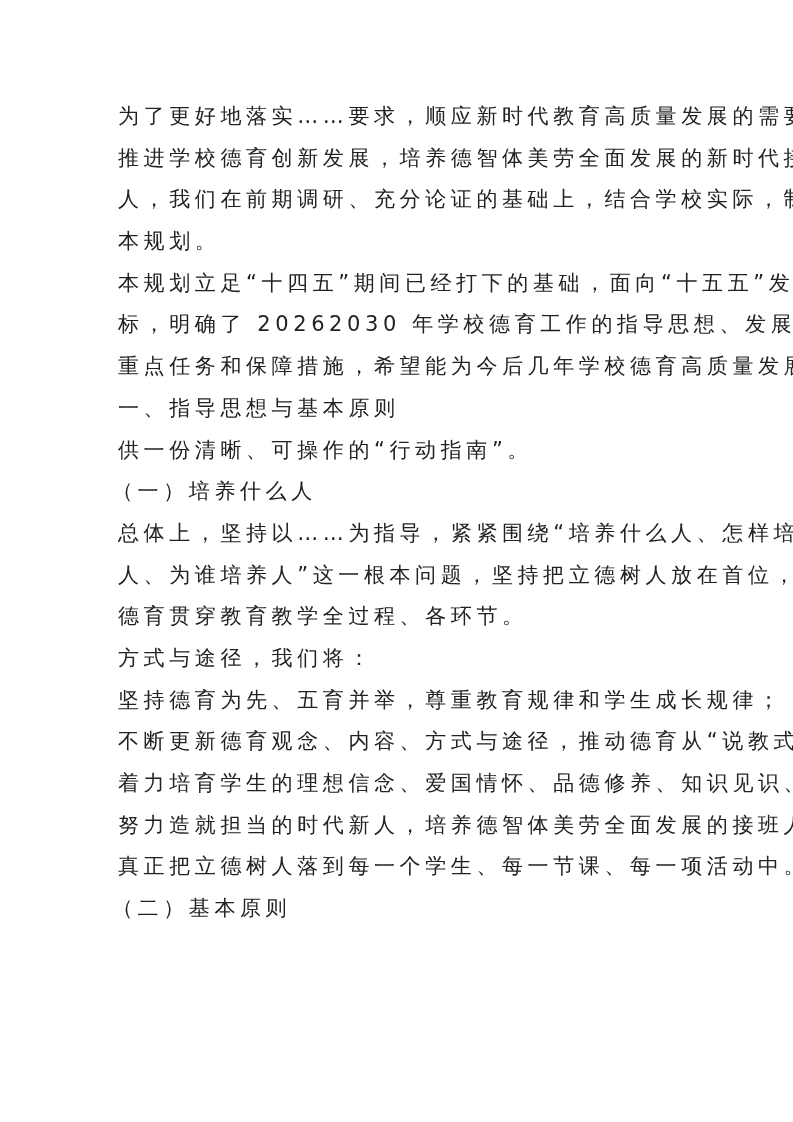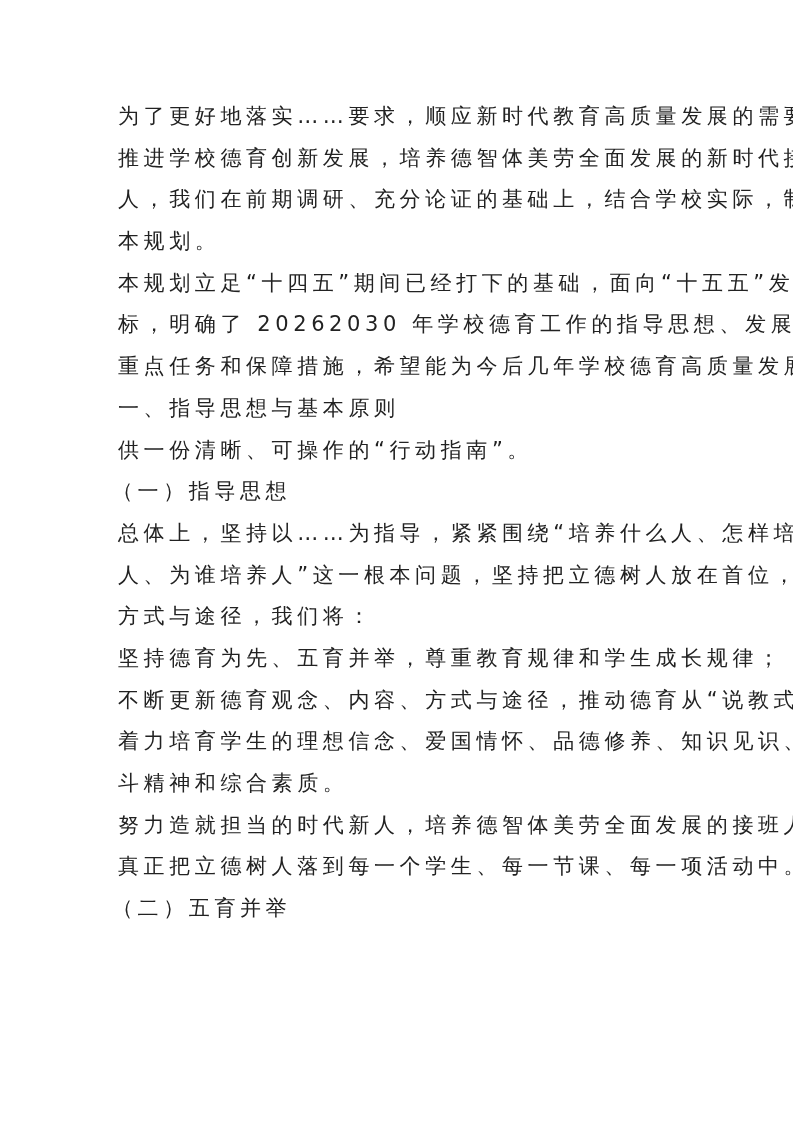--- a/index.html
+++ b/index.html
@@ -39,24 +39,24 @@
 <div class="page">
   <span class="line">为了更好地落实……要求，顺应新时代教育高质量发展的需要，</span>
   <span class="line">推进学校德育创新发展，培养德智体美劳全面发展的新时代接班</span>
   <span class="line">人，我们在前期调研、充分论证的基础上，结合学校实际，制定</span>
   <span class="line">本规划。</span>
   <span class="line">本规划立足“十四五”期间已经打下的基础，面向“十五五”发展目</span>
   <span class="line">标，明确了 20262030 年学校德育工作的指导思想、发展目标、</span>
   <span class="line">重点任务和保障措施，希望能为今后几年学校德育高质量发展提</span>
   <span class="line">一、指导思想与基本原则</span>
   <span class="line">供一份清晰、可操作的“行动指南”。</span>
-  <span class="line indent-paren">（一）指导思想</span>
+  <span class="line indent-paren">（一）培养什么人</span>
   <span class="line">总体上，坚持以……为指导，紧紧围绕“培养什么人、怎样培养</span>
   <span class="line">人、为谁培养人”这一根本问题，坚持把立德树人放在首位，把</span>
+  <span class="line">德育贯穿教育教学全过程、各环节。</span>
   <span class="line">方式与途径，我们将：</span>
   <span class="line">坚持德育为先、五育并举，尊重教育规律和学生成长规律；</span>
   <span class="line">不断更新德育观念、内容、方式与途径，推动德育从“说教式”向</span>
   <span class="line">着力培育学生的理想信念、爱国情怀、品德修养、知识见识、奋</span>
-  <span class="line">斗精神和综合素质。</span>
   <span class="line">努力造就担当的时代新人，培养德智体美劳全面发展的接班人，</span>
   <span class="line">真正把立德树人落到每一个学生、每一节课、每一项活动中。</span>
-  <span class="line indent-paren">（二）五育并举</span>
+  <span class="line indent-paren">（二）基本原则</span>
 </div>
 
 </body></html>

